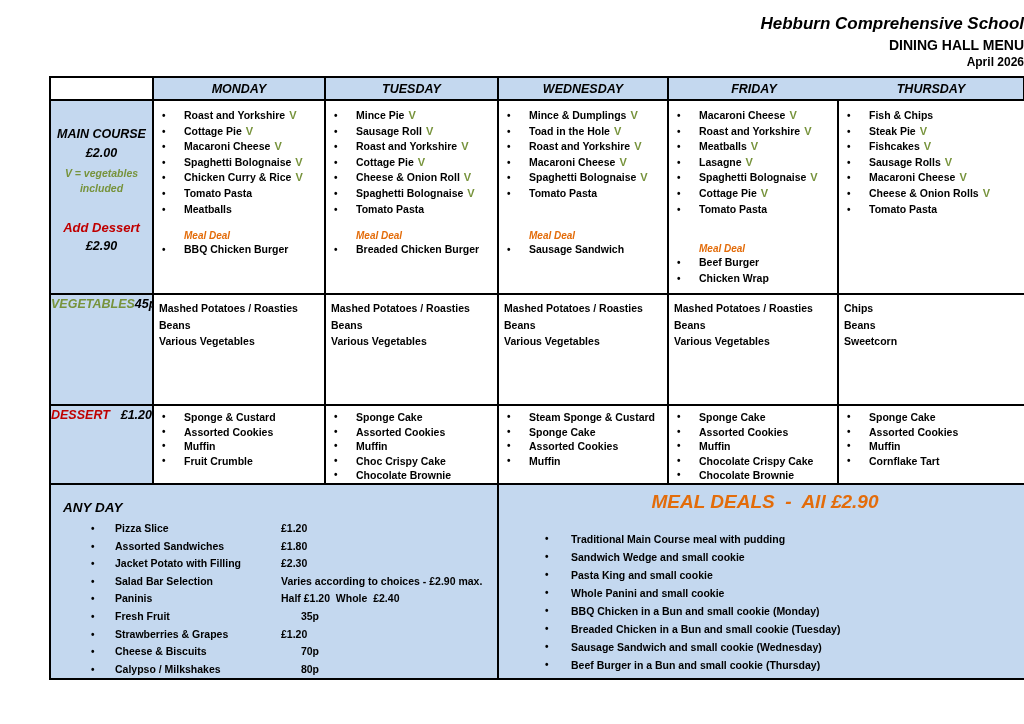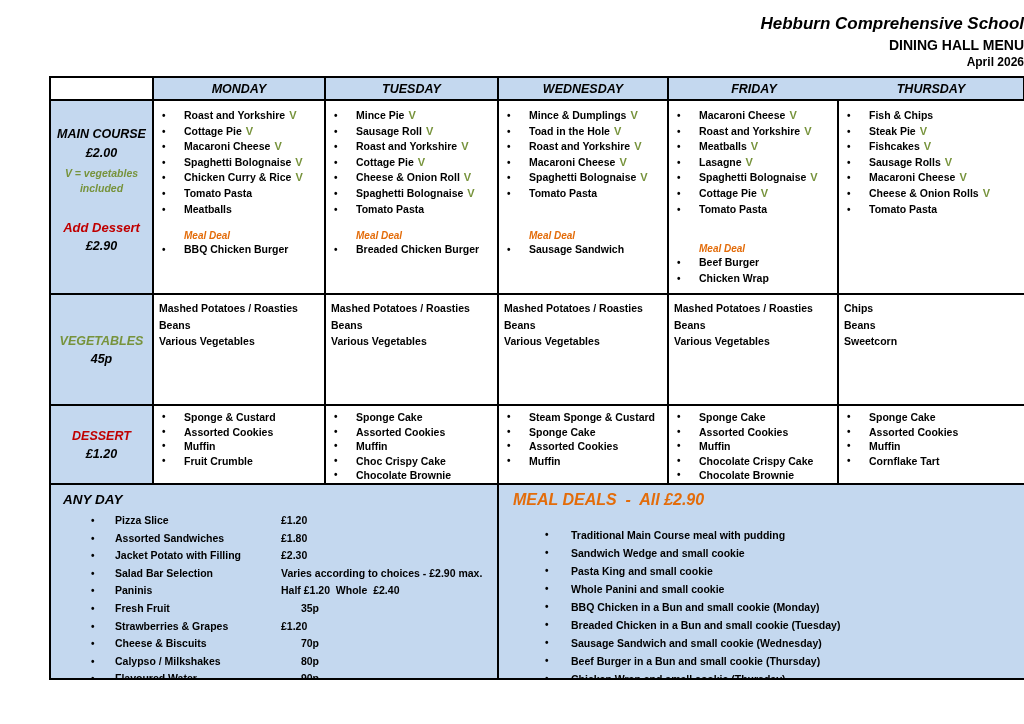--- a/index.html
+++ b/index.html
@@ -33,48 +33,48 @@
   }
   .corner{background:#fff;}
 
   .row-head{
     background:var(--blue);text-align:center;font-weight:bold;font-style:italic;
   }
   .mc-head{padding-top:24px;font-size:12.5px;}
   .mc-head .line{line-height:19px;}
   .note-green{color:var(--green);font-size:10.5px;line-height:15px;padding:3px 6px 0 6px;}
   .add-dessert{color:var(--red);font-size:13px;margin-top:22px;line-height:19px;}
-  .veg-head,.des-head{display:flex;flex-direction:column;justify-content:center;font-size:12.5px;}
+  .veg-head,.des-head{display:flex;flex-direction:row;justify-content:space-between;font-size:12.5px;}
   .veg-head .line,.des-head .line{line-height:18px;}
   .green-text{color:var(--green);}
   .red-text{color:var(--red);}
 
   .menu-cell{padding:7px 3px 0 8px;font-size:10.5px;font-weight:bold;}
   .mi{display:flex;line-height:15.6px;white-space:nowrap;}
   .mi .b{width:22px;flex:none;font-size:10px;}
   .v{color:var(--green);margin-left:4px;font-size:11px;}
   .md-label{color:var(--orange);font-style:italic;margin:13px 0 1px 22px;font-size:10px;font-weight:bold;}
 
   .veg-cell{padding:5px 4px 0 5px;font-size:10.5px;font-weight:bold;}
   .veg-cell .vl{line-height:16.5px;white-space:nowrap;}
 
   .des-cell{padding:4px 3px 0 8px;font-size:10.5px;font-weight:bold;}
   .des-cell .mi{line-height:14.5px;}
 
   .anyday-cell{background:var(--blue);padding:7px 8px 0 12px;grid-column:1 / span 3;}
-  .ad-label{font-size:13.5px;font-weight:bold;font-style:italic;}
+  .ad-label{font-size:13.5px;font-weight:bold;font-style:italic;margin-top:8px;}
   .ad-list{margin-top:5px;}
   .ad-row{display:flex;line-height:17.6px;font-size:10.5px;font-weight:bold;padding-left:28px;}
   .ad-bullet{width:24px;flex:none;font-size:10px;}
   .ad-name{width:166px;flex:none;white-space:nowrap;}
   .ad-price{flex:1;white-space:pre;}
   .ad-price.pp{flex:none;width:38px;text-align:right;}
 
   .mealdeals-cell{background:var(--blue);padding:6px 8px 0 14px;grid-column:4 / span 3;}
-  .mdl-label{font-size:16px;font-weight:bold;font-style:italic;color:var(--orange);white-space:pre;}
+  .mdl-label{font-size:19px;font-weight:bold;font-style:italic;color:var(--orange);white-space:pre;text-align:center;}
   .mdl-list{margin-top:17px;}
   .mdl-row{display:flex;line-height:18px;font-size:10.5px;font-weight:bold;padding-left:32px;white-space:nowrap;}
   .mdl-row .b{width:26px;flex:none;font-size:10px;}
 </style>
 </head>
 <body>
 
 <div class="page-title">
   <div class="school">Hebburn Comprehensive School</div>
   <div class="menu-title">DINING HALL MENU</div>

